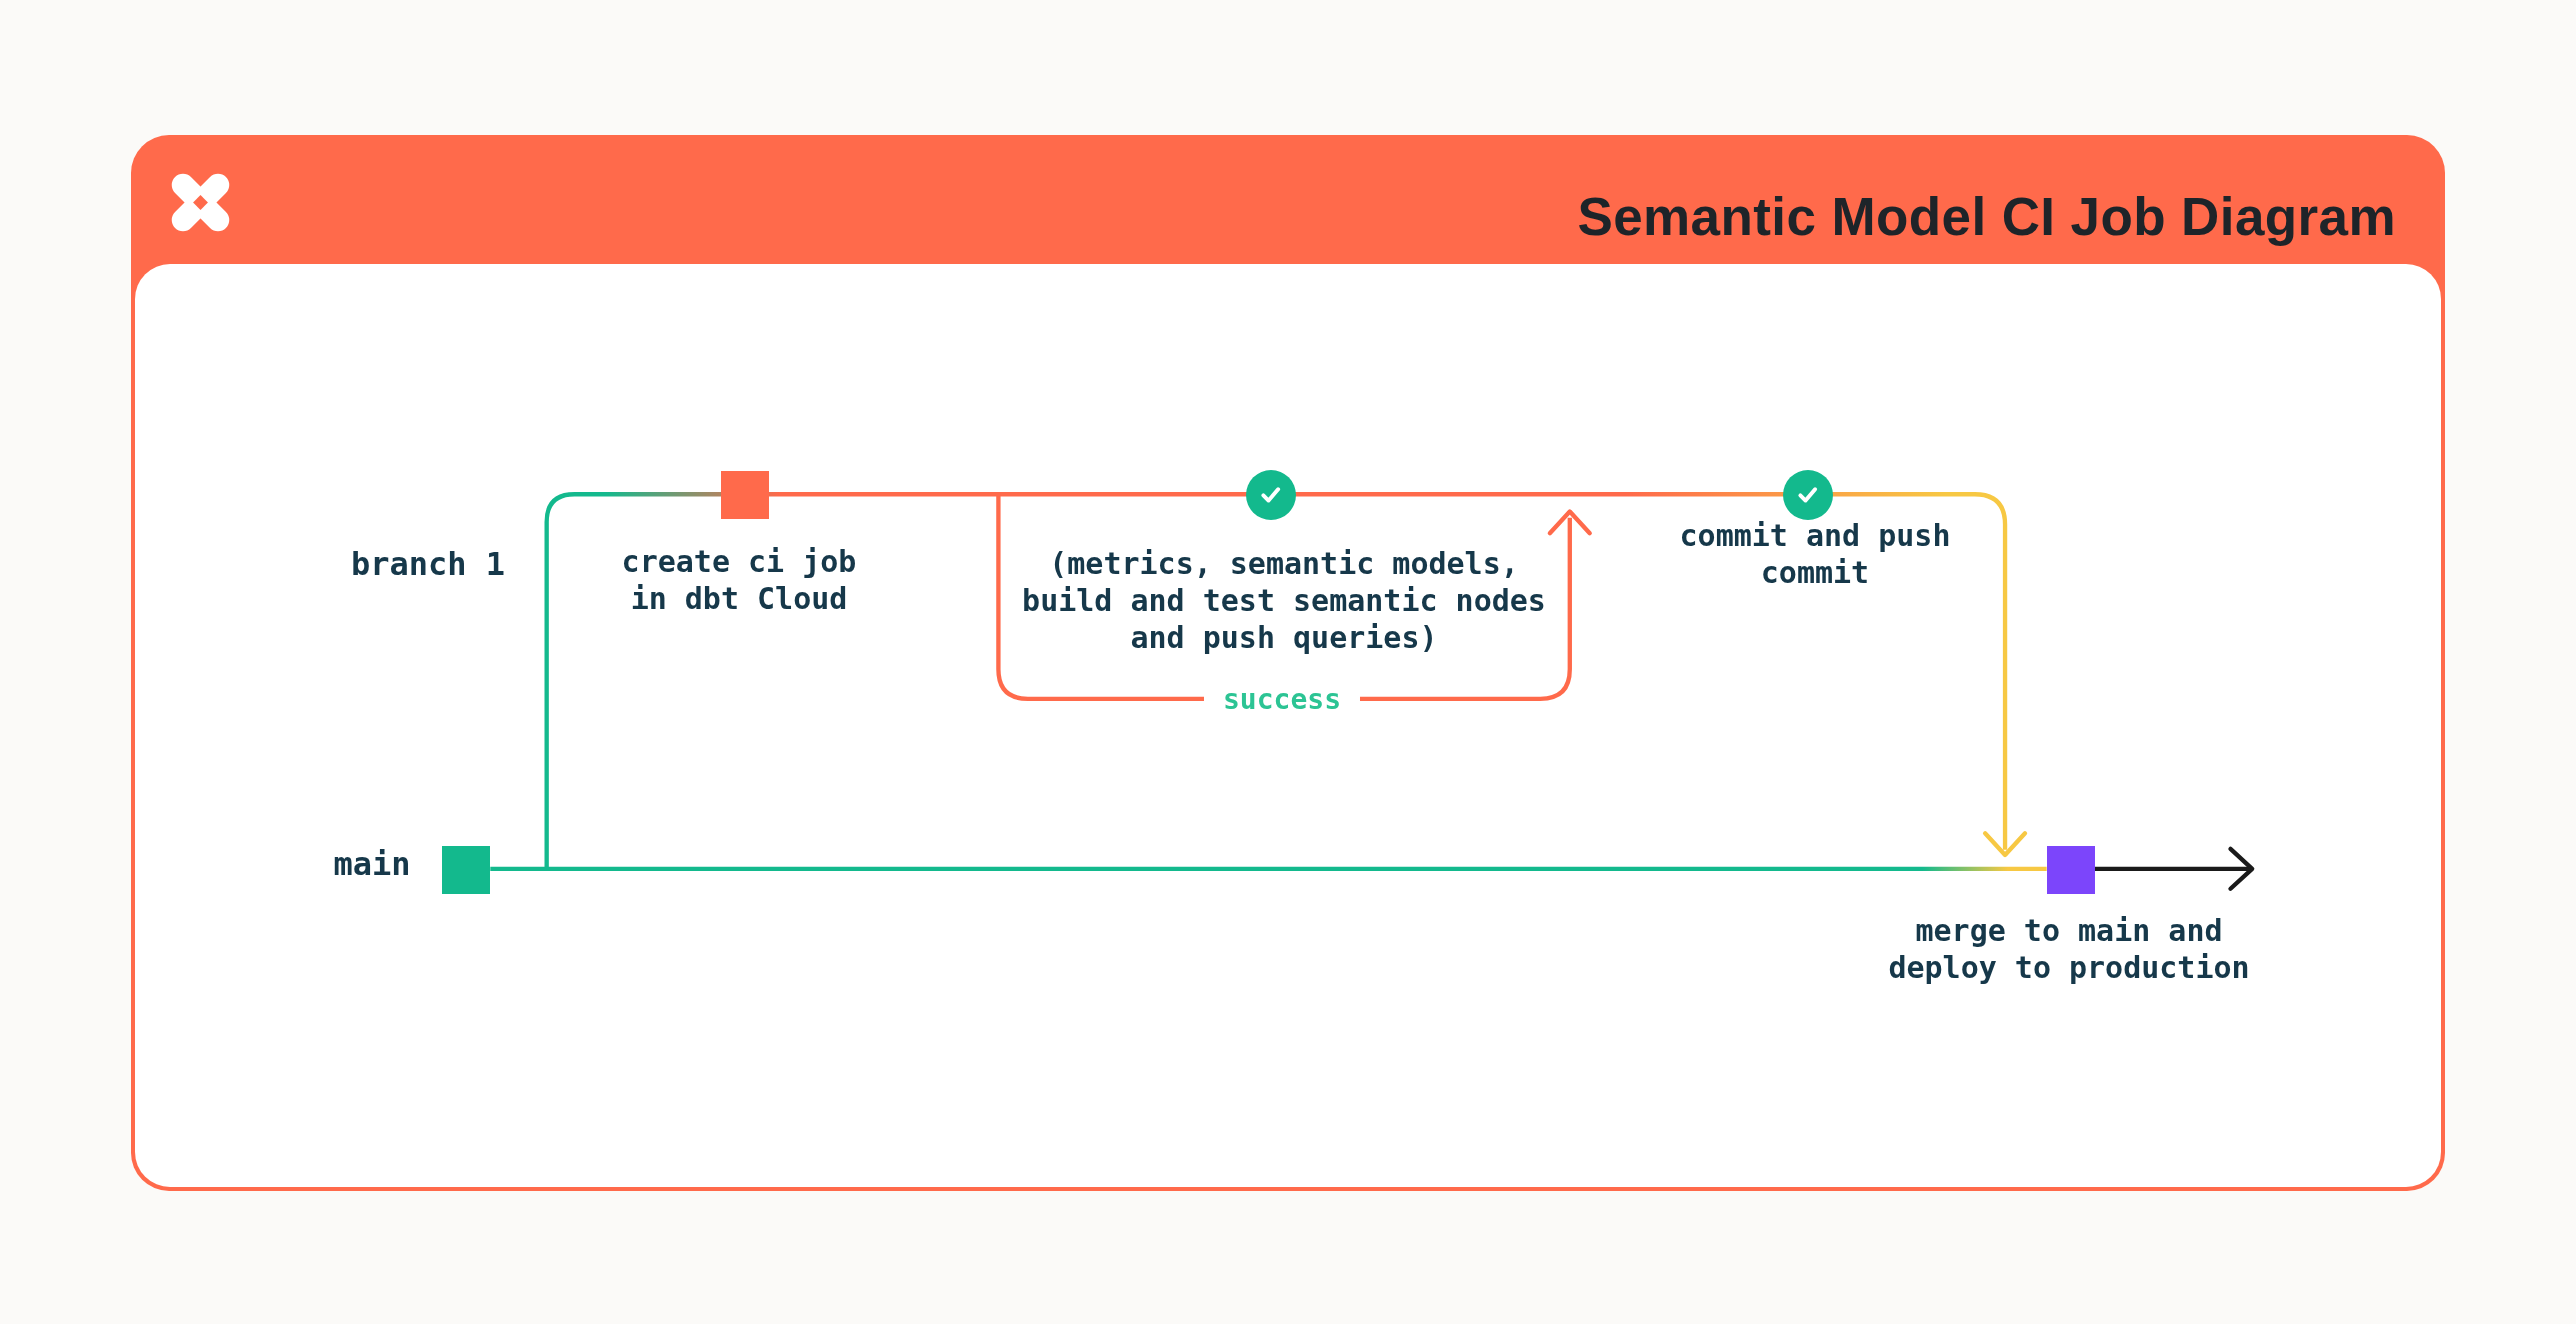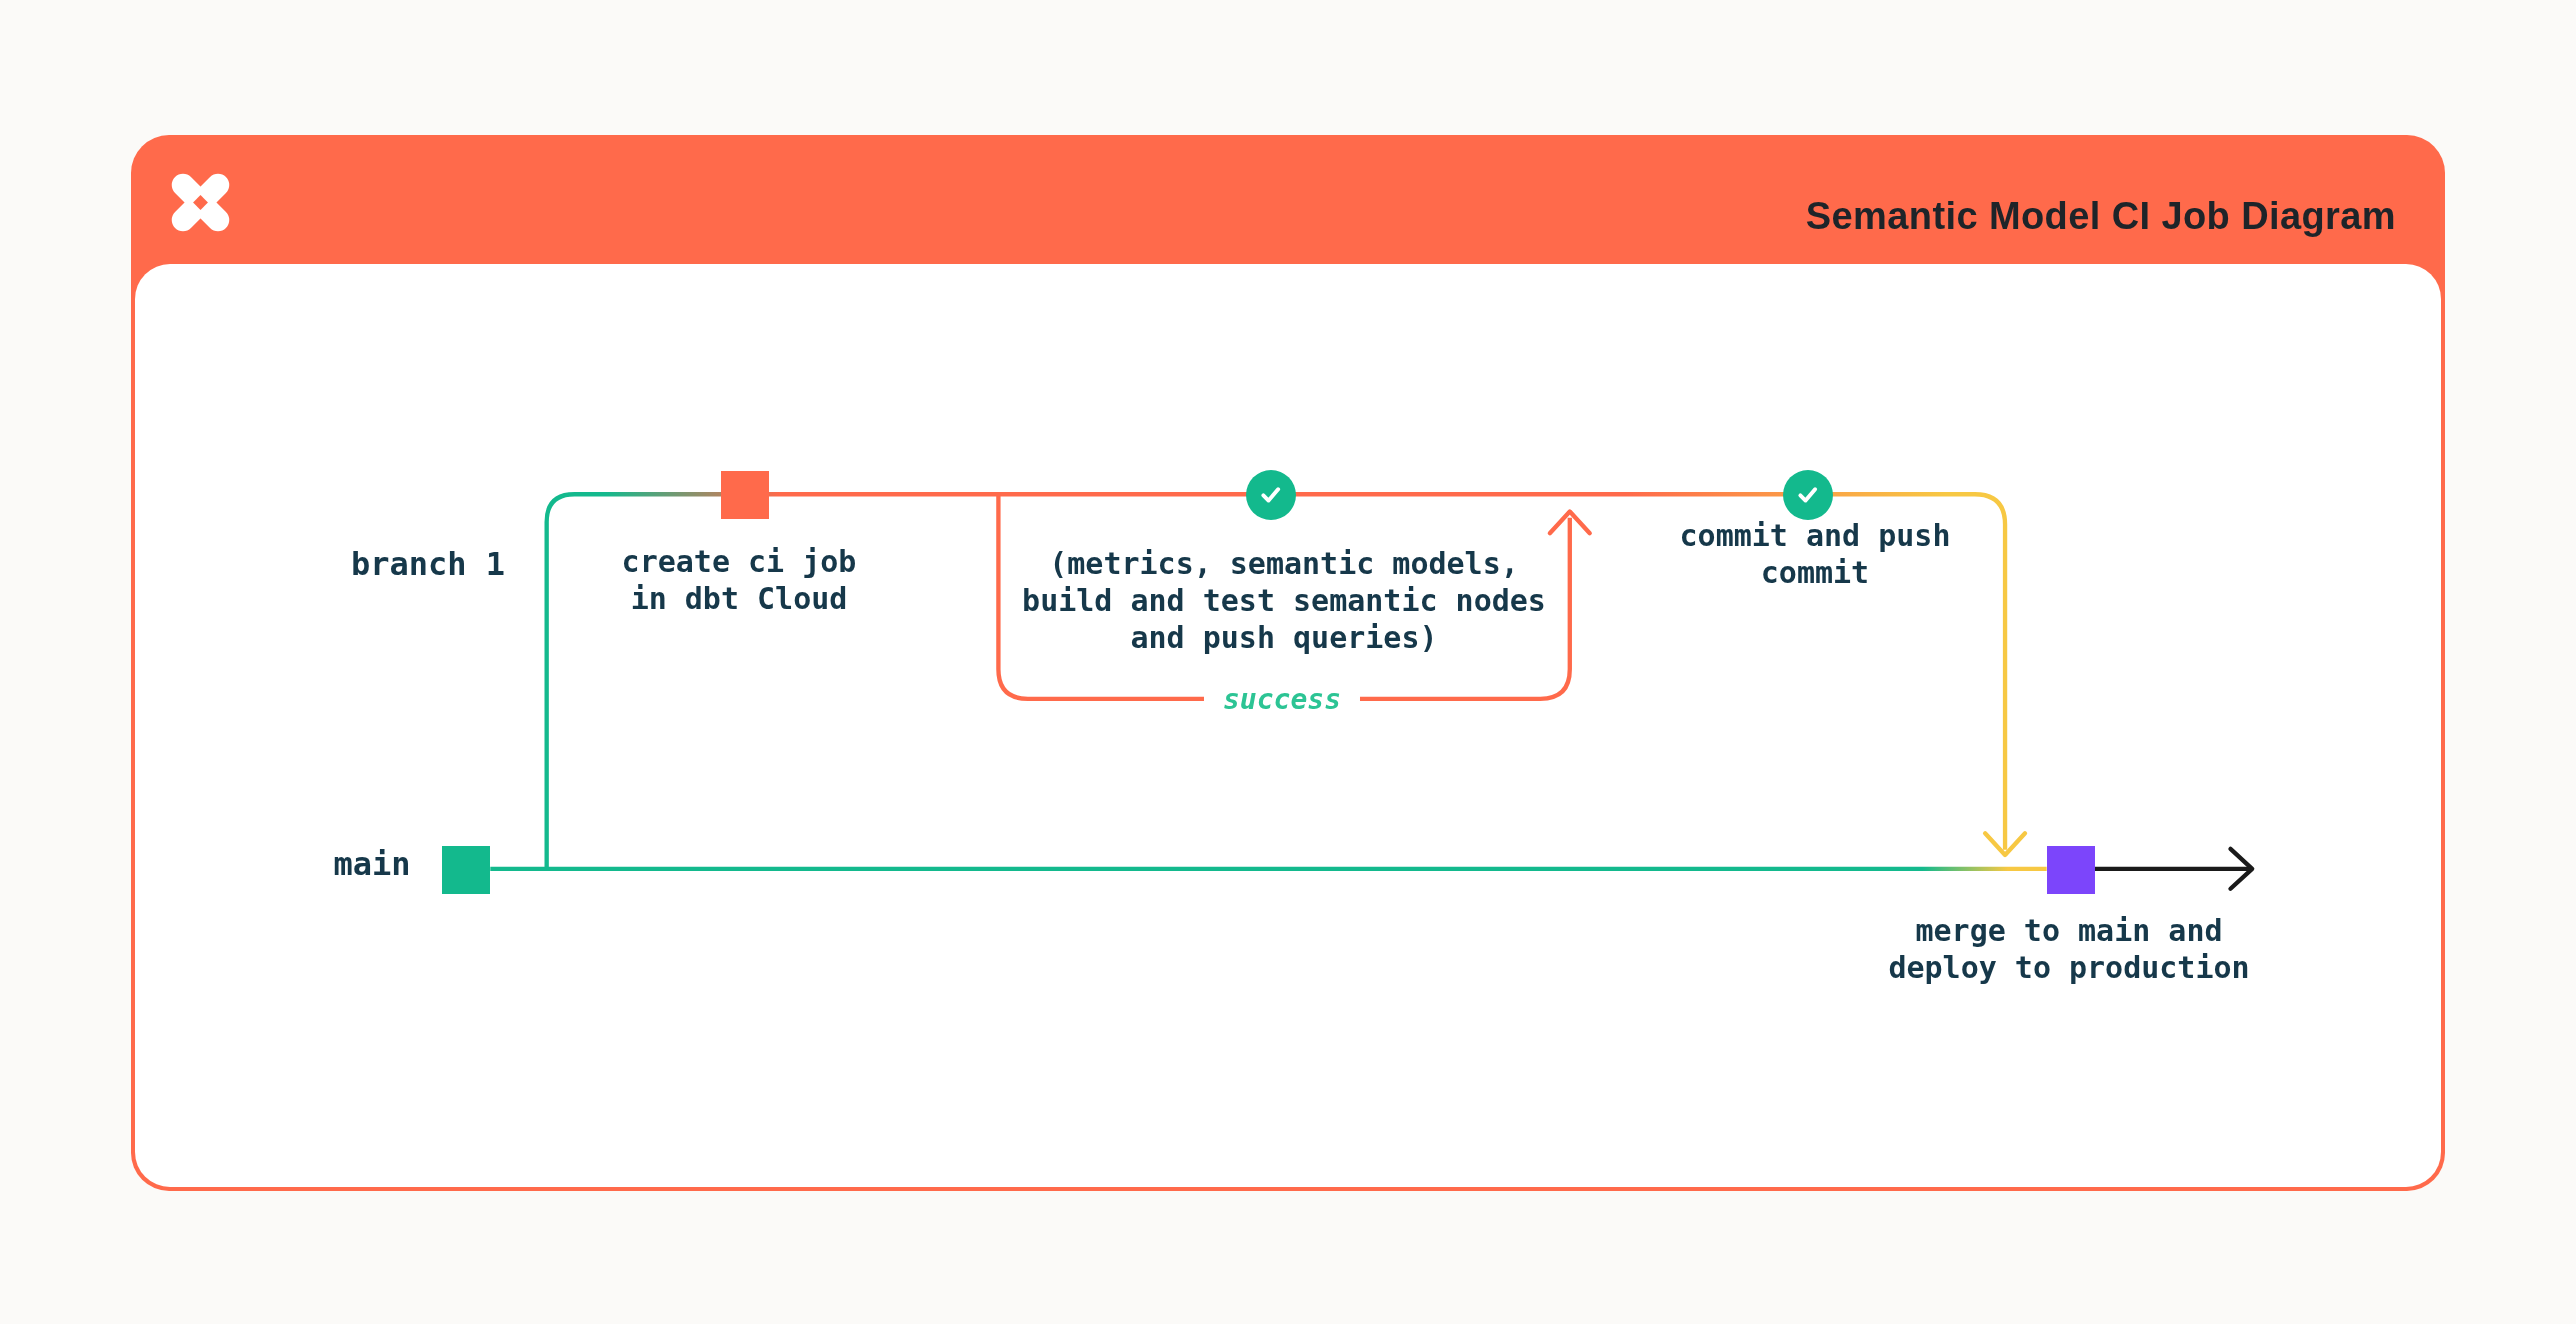--- a/index.html
+++ b/index.html
@@ -6,21 +6,21 @@
   .stage{position:relative;width:2576px;height:1324px;background:var(--page-bg,#FBFAF8);overflow:hidden;
          font-family:"DejaVu Sans Mono",monospace;}
   
   .card{position:absolute;left:131px;top:135px;width:2314px;height:1056px;
         background:var(--orange,#FF6A4B);border-radius:38px;}
   .card-body{position:absolute;left:4.3px;right:4.3px;top:129px;bottom:4.3px;
              background:var(--card-bg,#fff);border-radius:35px;}
   .card-header{position:absolute;left:0;top:0;right:0;height:129px;display:flex;align-items:center;}
   .logo{position:absolute;left:32px;top:30px;width:75px;height:75px;}
   .title{position:absolute;right:49px;top:0;height:163px;display:flex;align-items:center;
-         font-family:"Liberation Sans",sans-serif;font-weight:700;font-size:38px;
+         font-family:"Liberation Sans",sans-serif;font-weight:700;font-size:53px;
          color:var(--title-ink,#1E2429);letter-spacing:0.4px;}
   
   .wires{position:absolute;left:0;top:0;width:2576px;height:1324px;}
   
   .sq{position:absolute;width:48px;height:48px;}
   .sq.orange{left:721px;top:471px;background:var(--orange,#FF6A4B);}
   .sq.green{left:442px;top:846px;background:var(--green,#13B98D);}
   .sq.purple{left:2047px;top:846px;background:var(--purple,#7C45FB);}
   .check{position:absolute;width:50px;height:50px;border-radius:50%;background:var(--green,#13B98D);
          display:flex;align-items:center;justify-content:center;}
@@ -33,21 +33,21 @@
   .lane-label.branch{left:428px;top:545px;}
   .lane-label.main{left:372px;top:845px;}
   .step-label{position:absolute;transform:translateX(-50%);text-align:center;font-weight:700;
               font-size:30px;line-height:37px;color:var(--ink,#16384A);white-space:nowrap;}
   .step-label.create{left:739px;top:543px;}
   .step-label.build{left:1284px;top:545px;}
   .step-label.commit{left:1815px;top:517px;}
   .step-label.merge{left:2069px;top:912px;}
   .success-chip{position:absolute;left:1282px;top:699px;transform:translate(-50%,-50%);
                 background:var(--card-bg,#fff);padding:1.7px 19px;font-weight:700;font-size:28px;
-                color:var(--green-text,#2CC494);white-space:nowrap;font-style:italic;}
+                color:var(--green-text,#2CC494);white-space:nowrap;}
 </style>
 </head>
 <body>
 
 <div class="stage">
 
   <div class="card">
     <div class="card-header">
       <svg class="logo" viewBox="0 0 100 100">
         <g fill="#ffffff">

